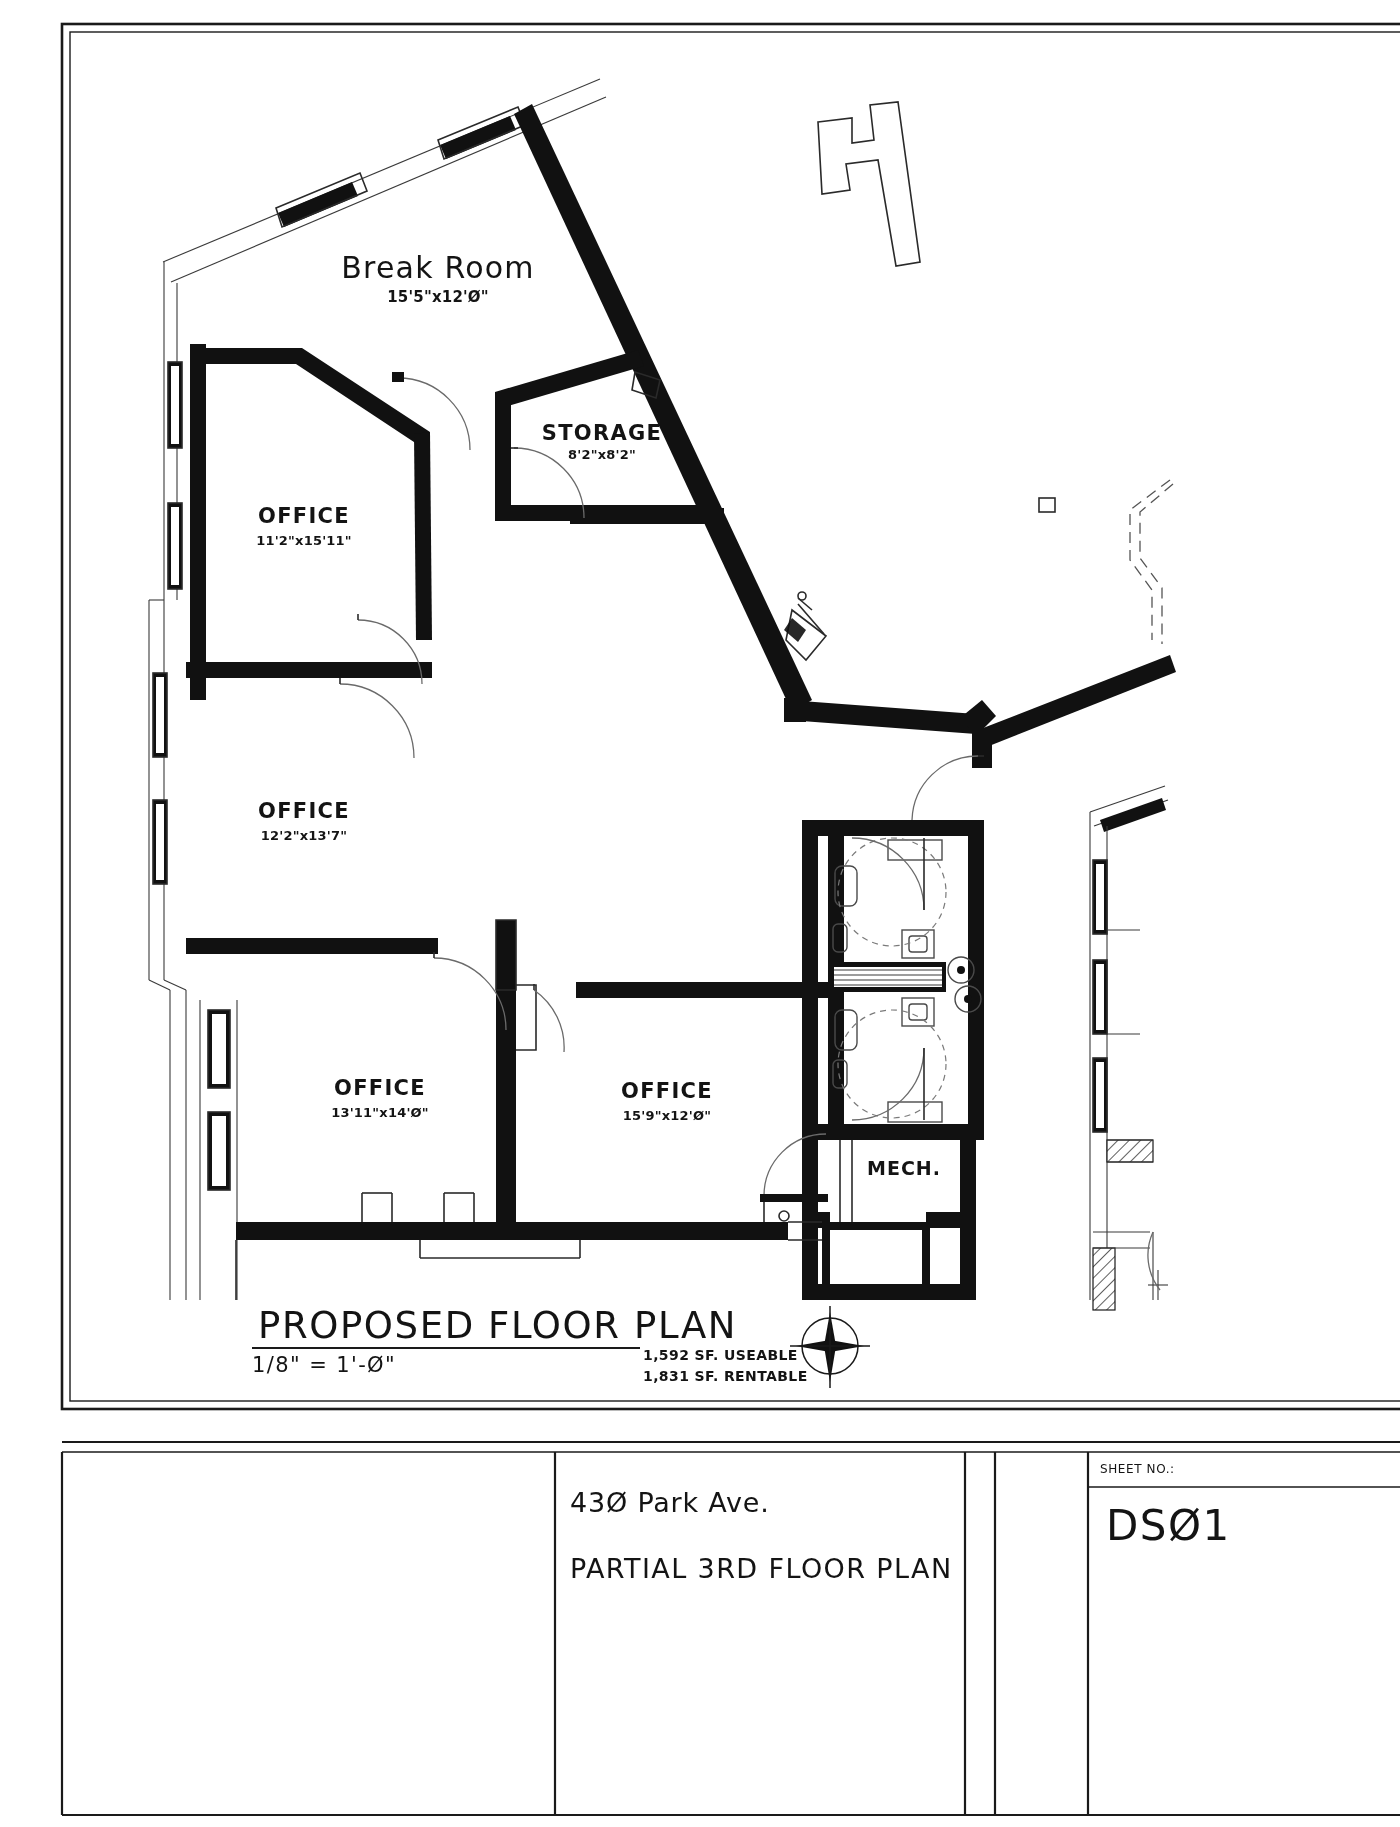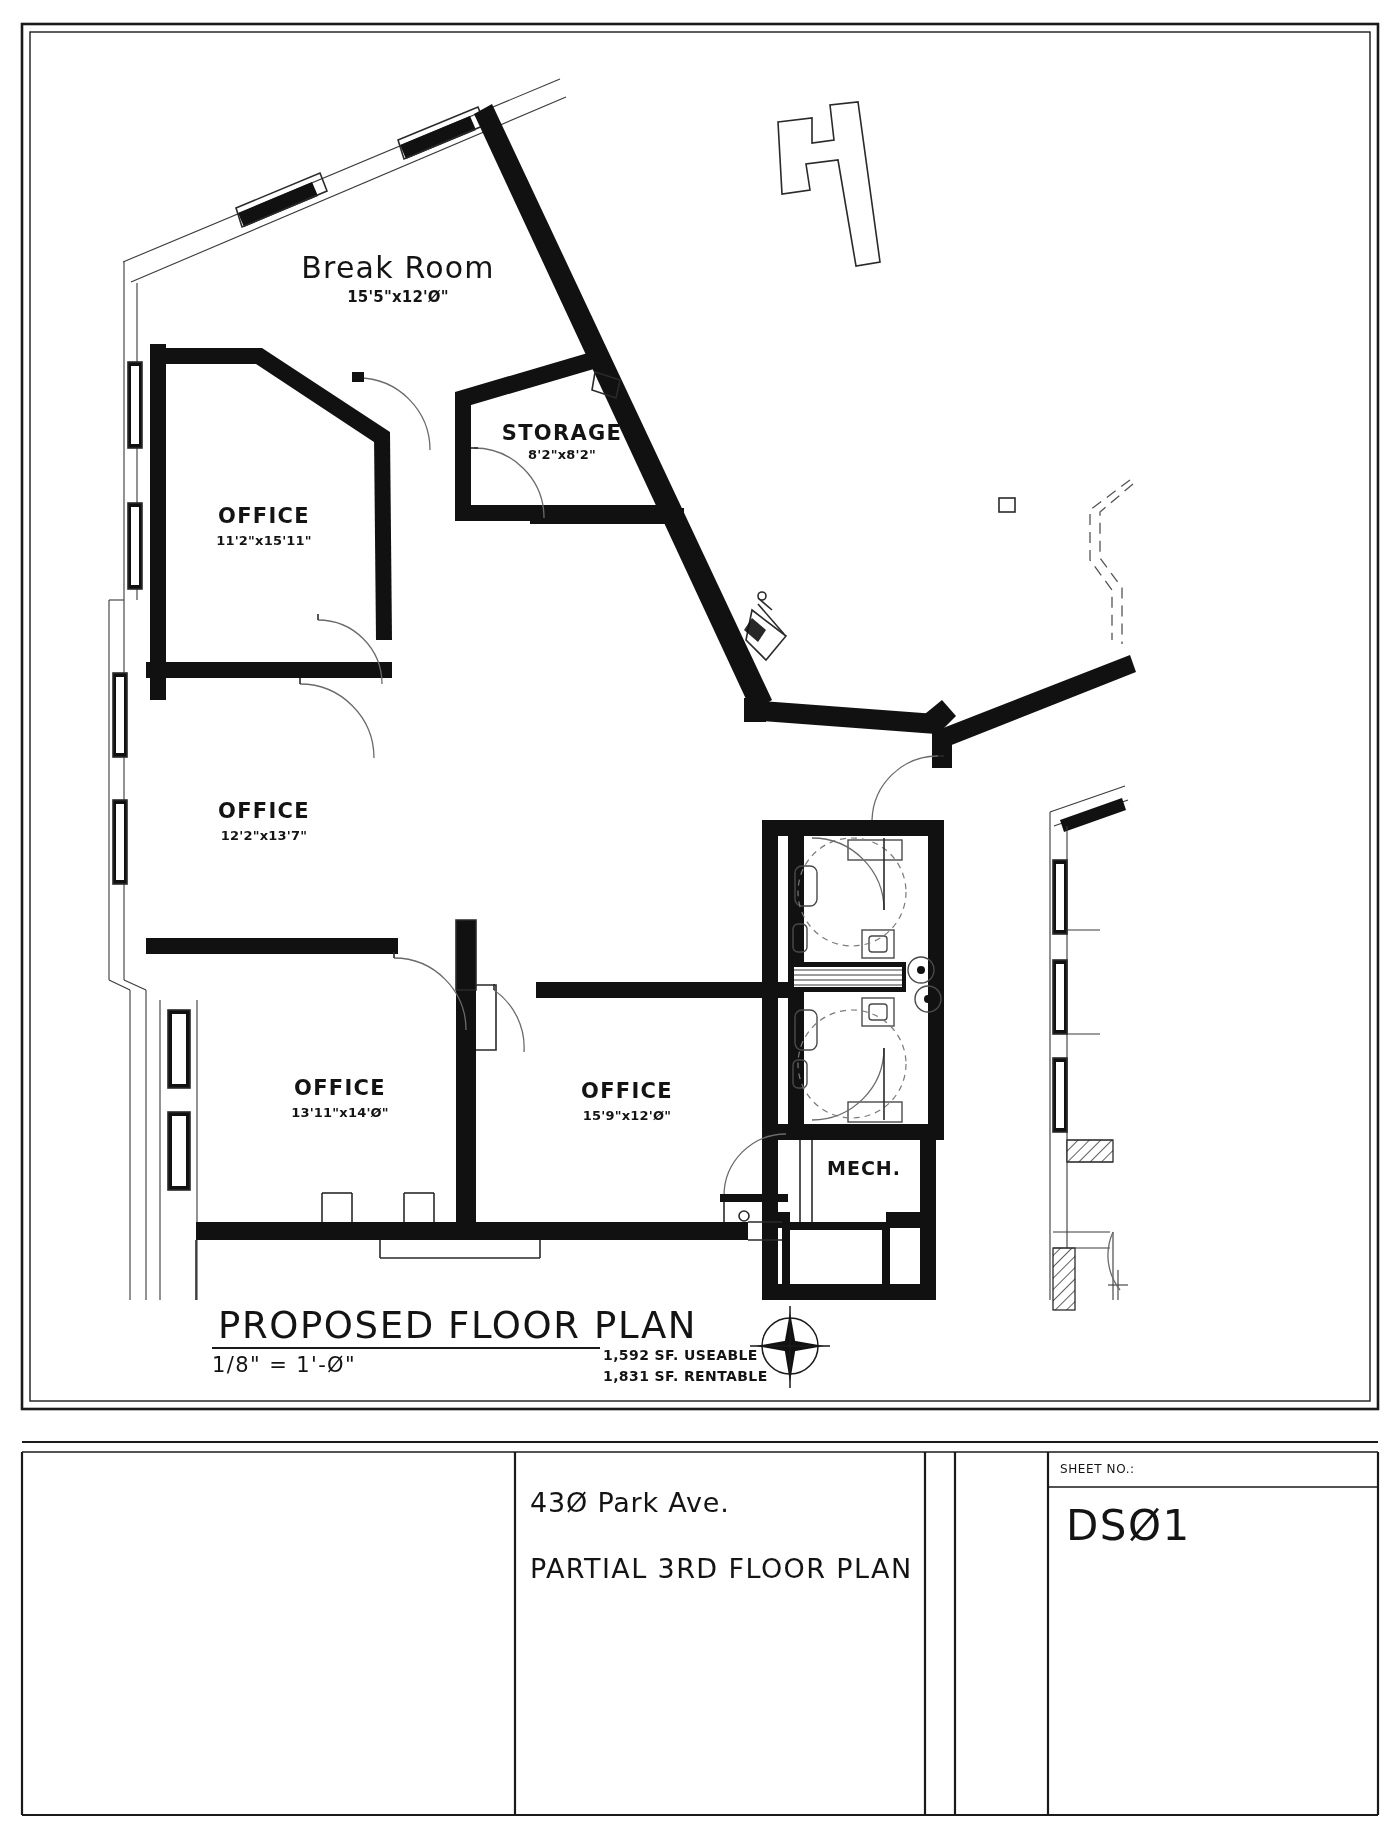--- a/index.html
+++ b/index.html
@@ -11,20 +11,21 @@
     width: 1400px;
     height: 1827px;
     font-family: "Liberation Sans", sans-serif;
     position: relative;
     overflow: hidden;
   }
   #sheet {
     position: absolute;
     inset: 0;
     background: #ffffff;
+    padding-left: 40px;
   }
   svg#plan {
     display: block;
     width: 1400px;
     height: 1827px;
   }
   .wall      { fill: #111111; stroke: none; }
   .thinline  { fill: none; stroke: #2a2a2a; stroke-width: 1.6; }
   .hairline  { fill: none; stroke: #3a3a3a; stroke-width: 1.1; }
   .swing     { fill: none; stroke: #6a6a6a; stroke-width: 1.3; }

